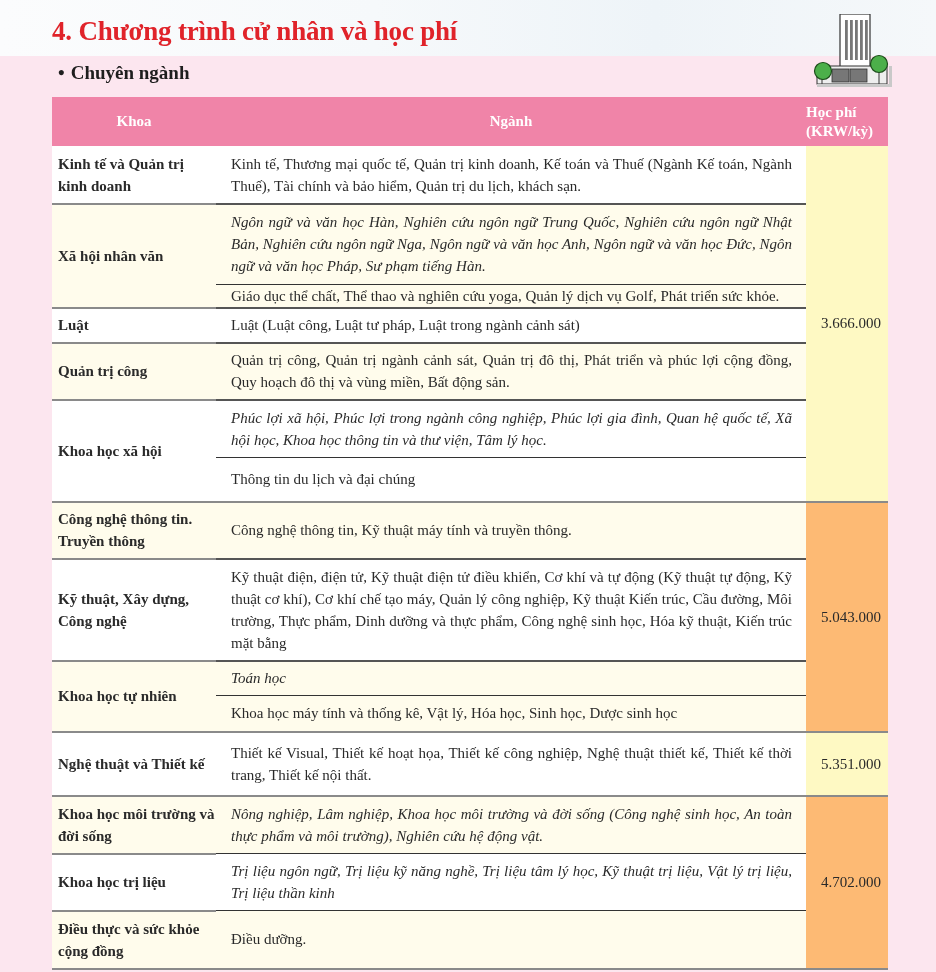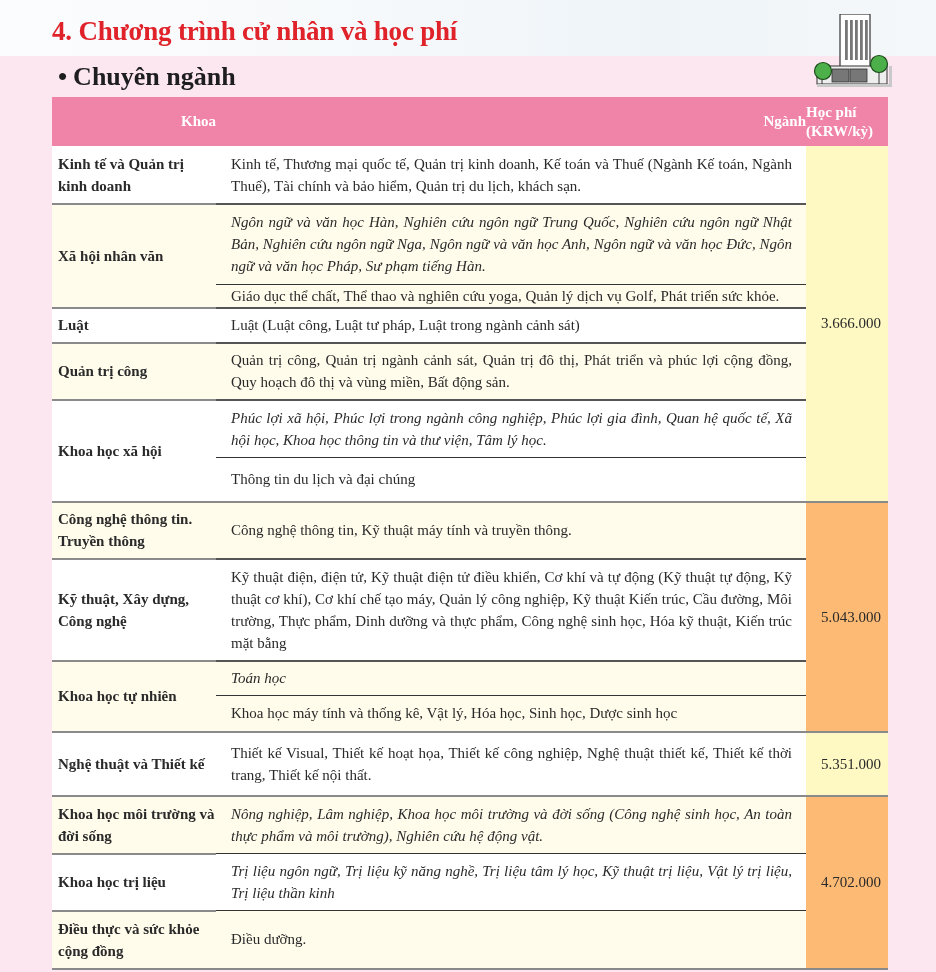--- a/index.html
+++ b/index.html
@@ -12,33 +12,33 @@
     position: absolute; left: 0; top: 0; width: 936px; height: 56px;
     background: linear-gradient(90deg, #fbfcfd 0%, #f6f9fb 40%, #eef4f8 70%, #f5f8fa 100%);
   }
   .title {
     position: absolute; left: 52px; top: 16px; margin: 0;
     font-size: 27px; font-weight: bold; color: #e0232a; letter-spacing: -0.2px;
     white-space: nowrap;
   }
   .subtitle {
     position: absolute; left: 58px; top: 62px; margin: 0;
-    font-size: 26px; font-weight: bold; color: #1e1e1e; white-space: nowrap;
+    font-size: 19px; font-weight: bold; color: #1e1e1e; white-space: nowrap;
   }
   .subtitle .bullet { margin-right: 6px; }
   .building { position: absolute; left: 812px; top: 14px; width: 80px; height: 80px; }
 
   table.majors {
     position: absolute; left: 52px; top: 97px; width: 836px;
     border-collapse: collapse; table-layout: fixed;
     font-size: 15px; color: #2a2a2a; line-height: 22px;
   }
   table.majors th {
     background: #f084a8; color: #ffffff; font-weight: bold; font-size: 15px;
-    height: 49px; padding: 0; line-height: 19px; text-align: right;
+    height: 49px; padding: 0; line-height: 19px;
   }
   table.majors th.fee-h { text-align: left; padding-right: 6px; }
   table.majors td { padding: 0; vertical-align: middle; }
   td.faculty {
     font-weight: bold; padding-left: 6px !important; color: #2a2a2a;
     border-bottom: 2px solid #8a8a8a;
   }
   td.major {
     padding-left: 15px !important; padding-right: 14px !important;
     text-align: justify; border-bottom: 2px solid #555555;

